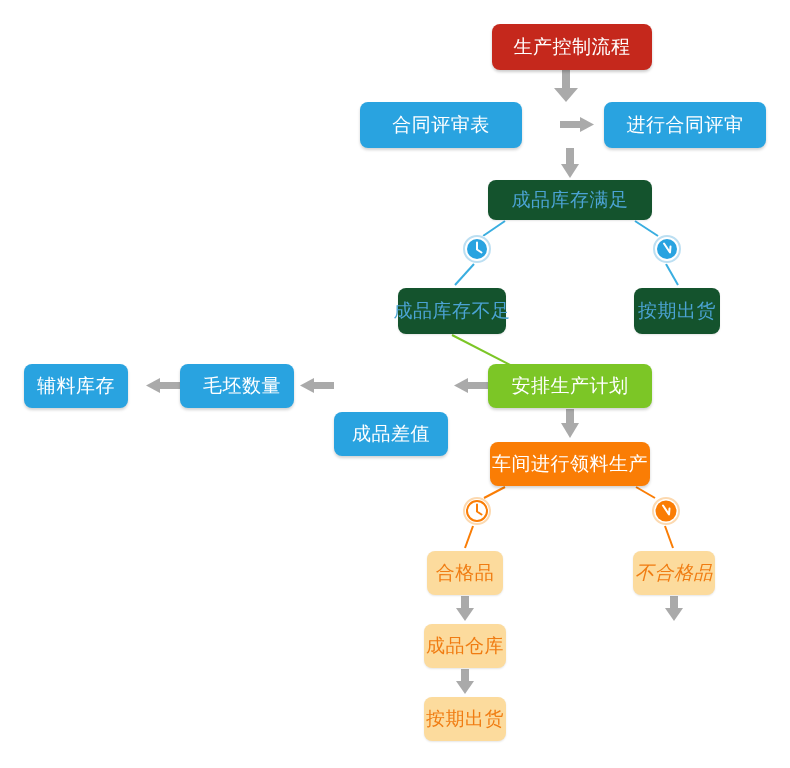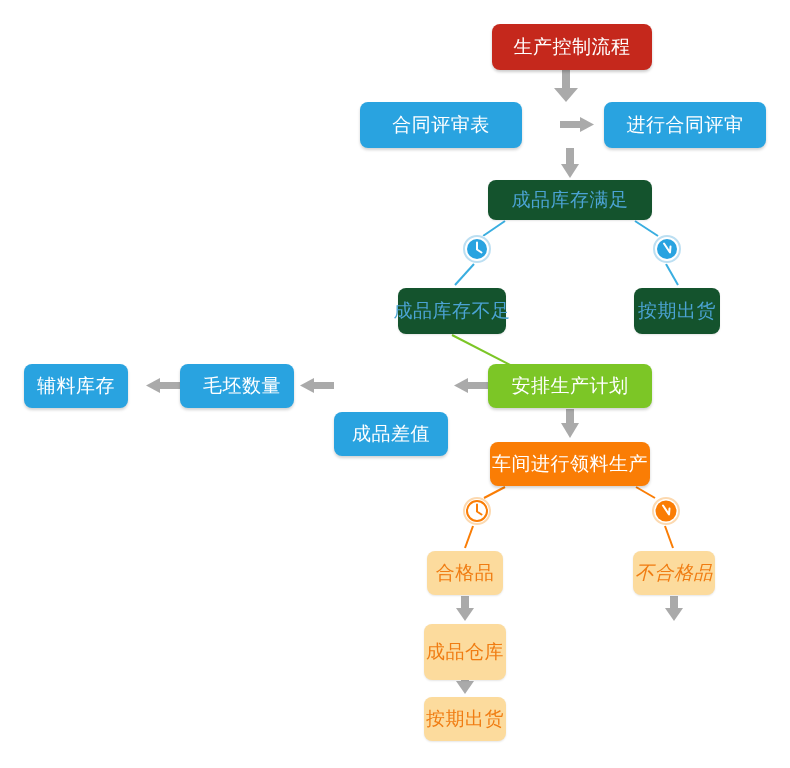--- a/index.html
+++ b/index.html
@@ -194,21 +194,21 @@
   </div>
 
   <div class="node node-orange" style="left:490px; top:442px; width:160px; height:44px;">
     <span>车间进行领料生产</span>
   </div>
 
   <div class="node node-lightorange" style="left:633px; top:551px; width:82px; height:44px;font-style:italic;">
     <span>不合格品</span>
   </div>
 
-  <div class="node node-lightorange" style="left:424px; top:624px; width:82px; height:56px;">
+  <div class="node node-lightorange" style="left:424px; top:624px; width:82px; height:44px;">
     <span>成品仓库</span>
   </div>
 
 
   <div class="node node-lightorange" style="left:424px; top:697px; width:82px; height:44px;">
     <span>按期出货</span>
   </div>
 
   <div class="clock" style="left:462px; top:234px;">
     <svg width="30" height="30" viewBox="0 0 30 30">

